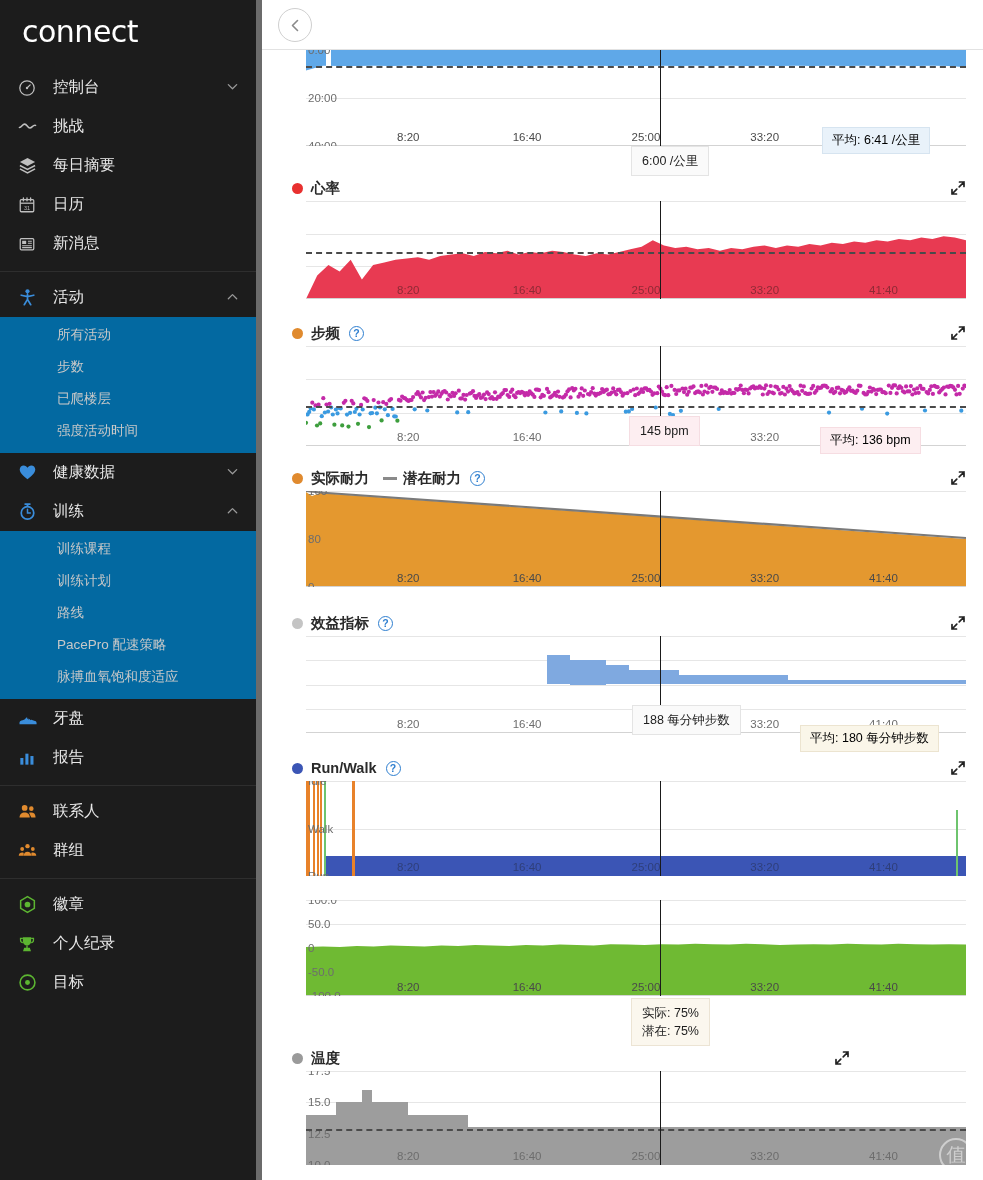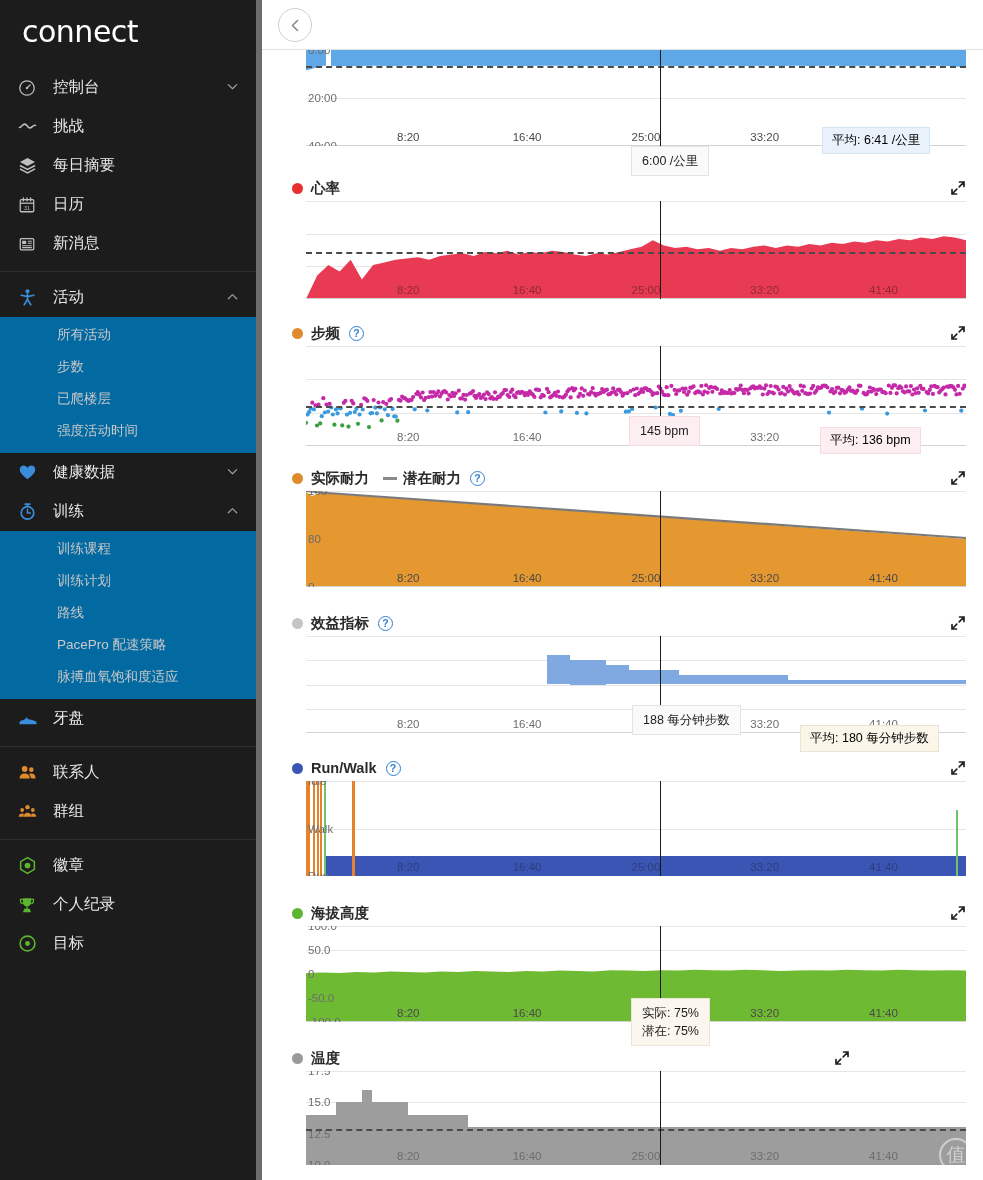--- a/index.html
+++ b/index.html
@@ -270,20 +270,30 @@
               <span class="sb-sub">脉搏血氧饱和度适应</span>
             </div>
             <div class="sb-row">
               <span class="sb-ico" style="color:#3a8ddb">
                 <svg width="20" height="20" viewBox="0 0 20 20">
                   <path d="M1.5 13.6 C1.5 12 3 11.4 4.6 11.2 C6.6 11 7.4 9.4 8.6 8.2 L10.6 9.8 L13.4 10.8 L17 12 C18.2 12.4 18.6 13.2 18.6 14.2 L18.6 15.2 H1.5 Z" fill="currentColor"></path>
                   <path d="M8.8 8.6 L10.8 10.2 M11.2 9.4 L13 11" stroke="#1c1c1c" stroke-width="0.9"></path>
                 </svg>
               </span>
               <span class="sb-label">牙盘</span>
+            </div>
+            <div class="sb-row">
+              <span class="sb-ico" style="color:#3a8ddb">
+                <svg width="18" height="18" viewBox="0 0 20 20">
+                  <rect x="2.6" y="10" width="3.4" height="7.4" fill="currentColor"></rect>
+                  <rect x="8.2" y="5.2" width="3.4" height="12.2" fill="currentColor"></rect>
+                  <rect x="13.8" y="7.8" width="3.4" height="9.6" fill="currentColor"></rect>
+                </svg>
+              </span>
+              <span class="sb-label">报告</span>
             </div>
           </div>
           <div class="sb-section">
             <div class="sb-row">
               <span class="sb-ico" style="color:#e08a2e">
                 <svg width="19" height="19" viewBox="0 0 20 20">
                   <circle cx="7" cy="6.2" r="3" fill="currentColor"></circle>
                   <circle cx="14" cy="7" r="2.4" fill="currentColor"></circle>
                   <path d="M1.6 16.4 C1.6 12.8 4 11 7 11 C10 11 12.4 12.8 12.4 16.4 Z" fill="currentColor"></path>
                   <path d="M11.6 11.4 C12.4 11.1 13.2 11 14 11 C16.4 11 18.4 12.4 18.4 15.6 L18.4 16.4 H14" fill="currentColor"></path>
@@ -963,30 +973,20 @@
               <div class="xlab" style="left:221.1px;color:#2f3f7a">16:40</div>
               <div class="xlab" style="left:339.9px;color:#2f3f7a">25:00</div>
               <div class="xlab" style="left:458.7px;color:#2f3f7a">33:20</div>
               <div class="xlab" style="left:577.5px;color:#2f3f7a">41:40</div>
               <div class="axis-base"></div>
               <div class="cursor-line" style="left:354.4px"></div>
             </div>
           </div>
         </div>
         <div class="chart-block" style="position:absolute;left:0;top:850px;width:721px;">
-          <div class="chart-head">
-            <span class="dot" style="background:#5cb531"></span>
-            <span class="chart-title">海拔高度</span>
-            <span class="expand">
-              <svg width="16" height="16" viewBox="0 0 16 16">
-                <path d="M9.5 2 H14 V6.5 M14 2 L9.2 6.8" stroke="#222" stroke-width="1.7" fill="none" stroke-linecap="round"></path>
-                <path d="M6.5 14 H2 V9.5 M2 14 L6.8 9.2" stroke="#222" stroke-width="1.7" fill="none" stroke-linecap="round"></path>
-              </svg>
-            </span>
-          </div>
           <div class="plot-wrap">
             <div class="plot" style="width:660px;height:96px;">
               <div class="gridline" style="top:0.0px"></div>
               <div class="ylab-in" style="top:0.0px">100.0</div>
               <div class="gridline" style="top:24.0px"></div>
               <div class="ylab-in" style="top:24.0px">50.0</div>
               <div class="gridline" style="top:48.0px"></div>
               <div class="ylab-in" style="top:48.0px">0</div>
               <div class="gridline" style="top:72.0px"></div>
               <div class="ylab-in" style="top:72.0px">-50.0</div>

